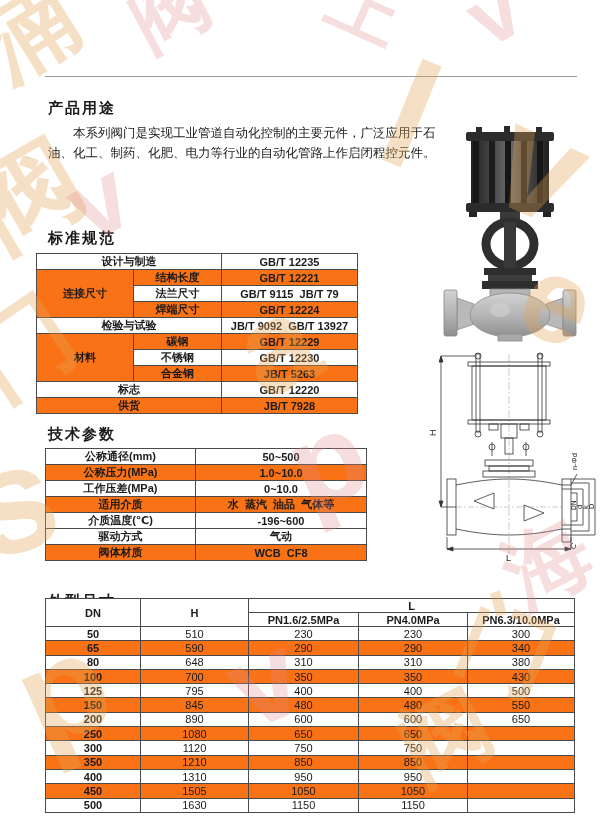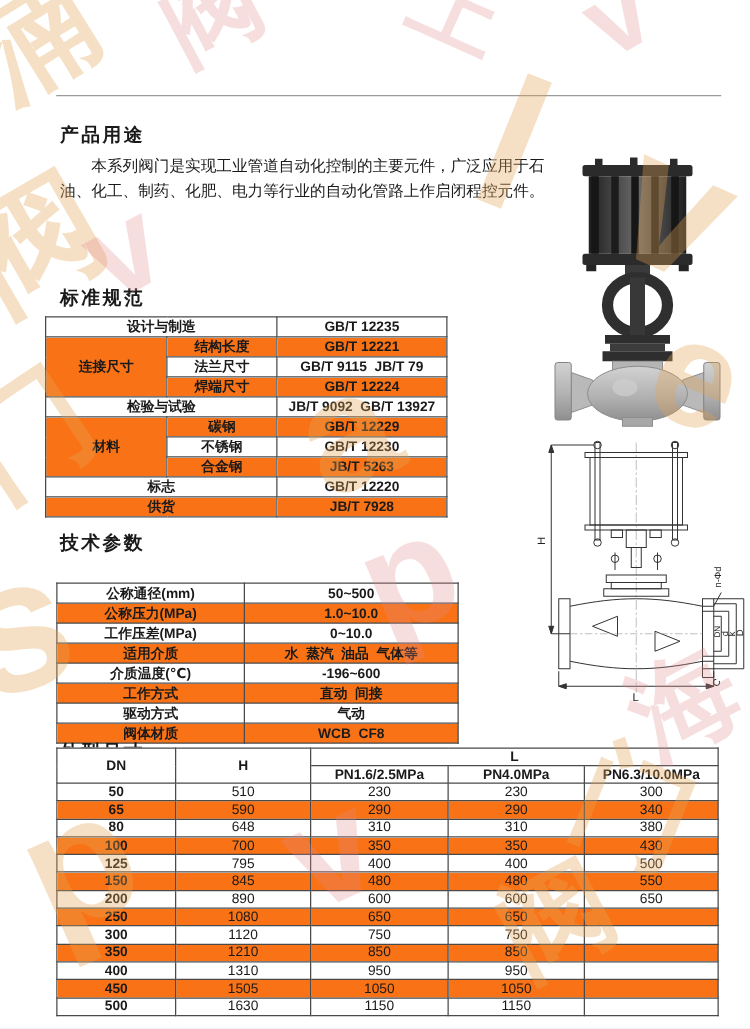--- a/index.html
+++ b/index.html
@@ -19,21 +19,21 @@
   .h-tech{left:48px;top:425px;}
   .h-dims{left:48px;top:575px;margin-top:17px;}
   .para{position:absolute;left:48px;top:123px;width:388px;font-size:12.5px;line-height:20px;
         font-weight:normal;text-indent:2em;z-index:3;}
   
   table{border-collapse:collapse;position:absolute;z-index:3;table-layout:fixed;background:#fff;}
   td,th{border:1px solid #4a4a4a;text-align:center;vertical-align:middle;font-size:11px;
         padding:0;white-space:pre;overflow:hidden;}
   .spec{left:36px;top:253px;width:322px;}
   .spec td{height:14.7px;font-weight:bold;}
-  .tech{left:45px;top:448px;width:322px;margin-top:18px;}
+  .tech{left:45px;top:448px;width:322px;}
   .tech td{height:11.8px;font-weight:bold;}
   .dim{left:45px;top:598px;width:530px;}
   .dim th{height:13px;font-weight:bold;}
   .dim td{height:13.3px;font-weight:normal;}
   .dim td.dncol{font-weight:bold;}
   tr.sh td{background:#f97316;}
   td.keepwhite{background:#ffffff;text-align:center;}
   
   .valve-photo{position:absolute;left:438px;top:122px;z-index:2;}
   .valve-drawing{position:absolute;left:430px;top:352px;z-index:2;}
@@ -190,24 +190,20 @@
           <td>0~10.0</td>
         </tr>
     <tr class="sh">
           <td>适用介质</td>
           <td>水  蒸汽  油品  气体等</td>
         </tr>
     <tr>
           <td>介质温度(℃)</td>
           <td>-196~600</td>
         </tr>
-    <tr class="sh">
-          <td>工作方式</td>
-          <td>直动  间接</td>
-        </tr>
     <tr>
           <td>驱动方式</td>
           <td>气动</td>
         </tr>
     <tr class="sh">
           <td>阀体材质</td>
           <td>WCB  CF8</td>
         </tr>
   </tbody>
     </table>

